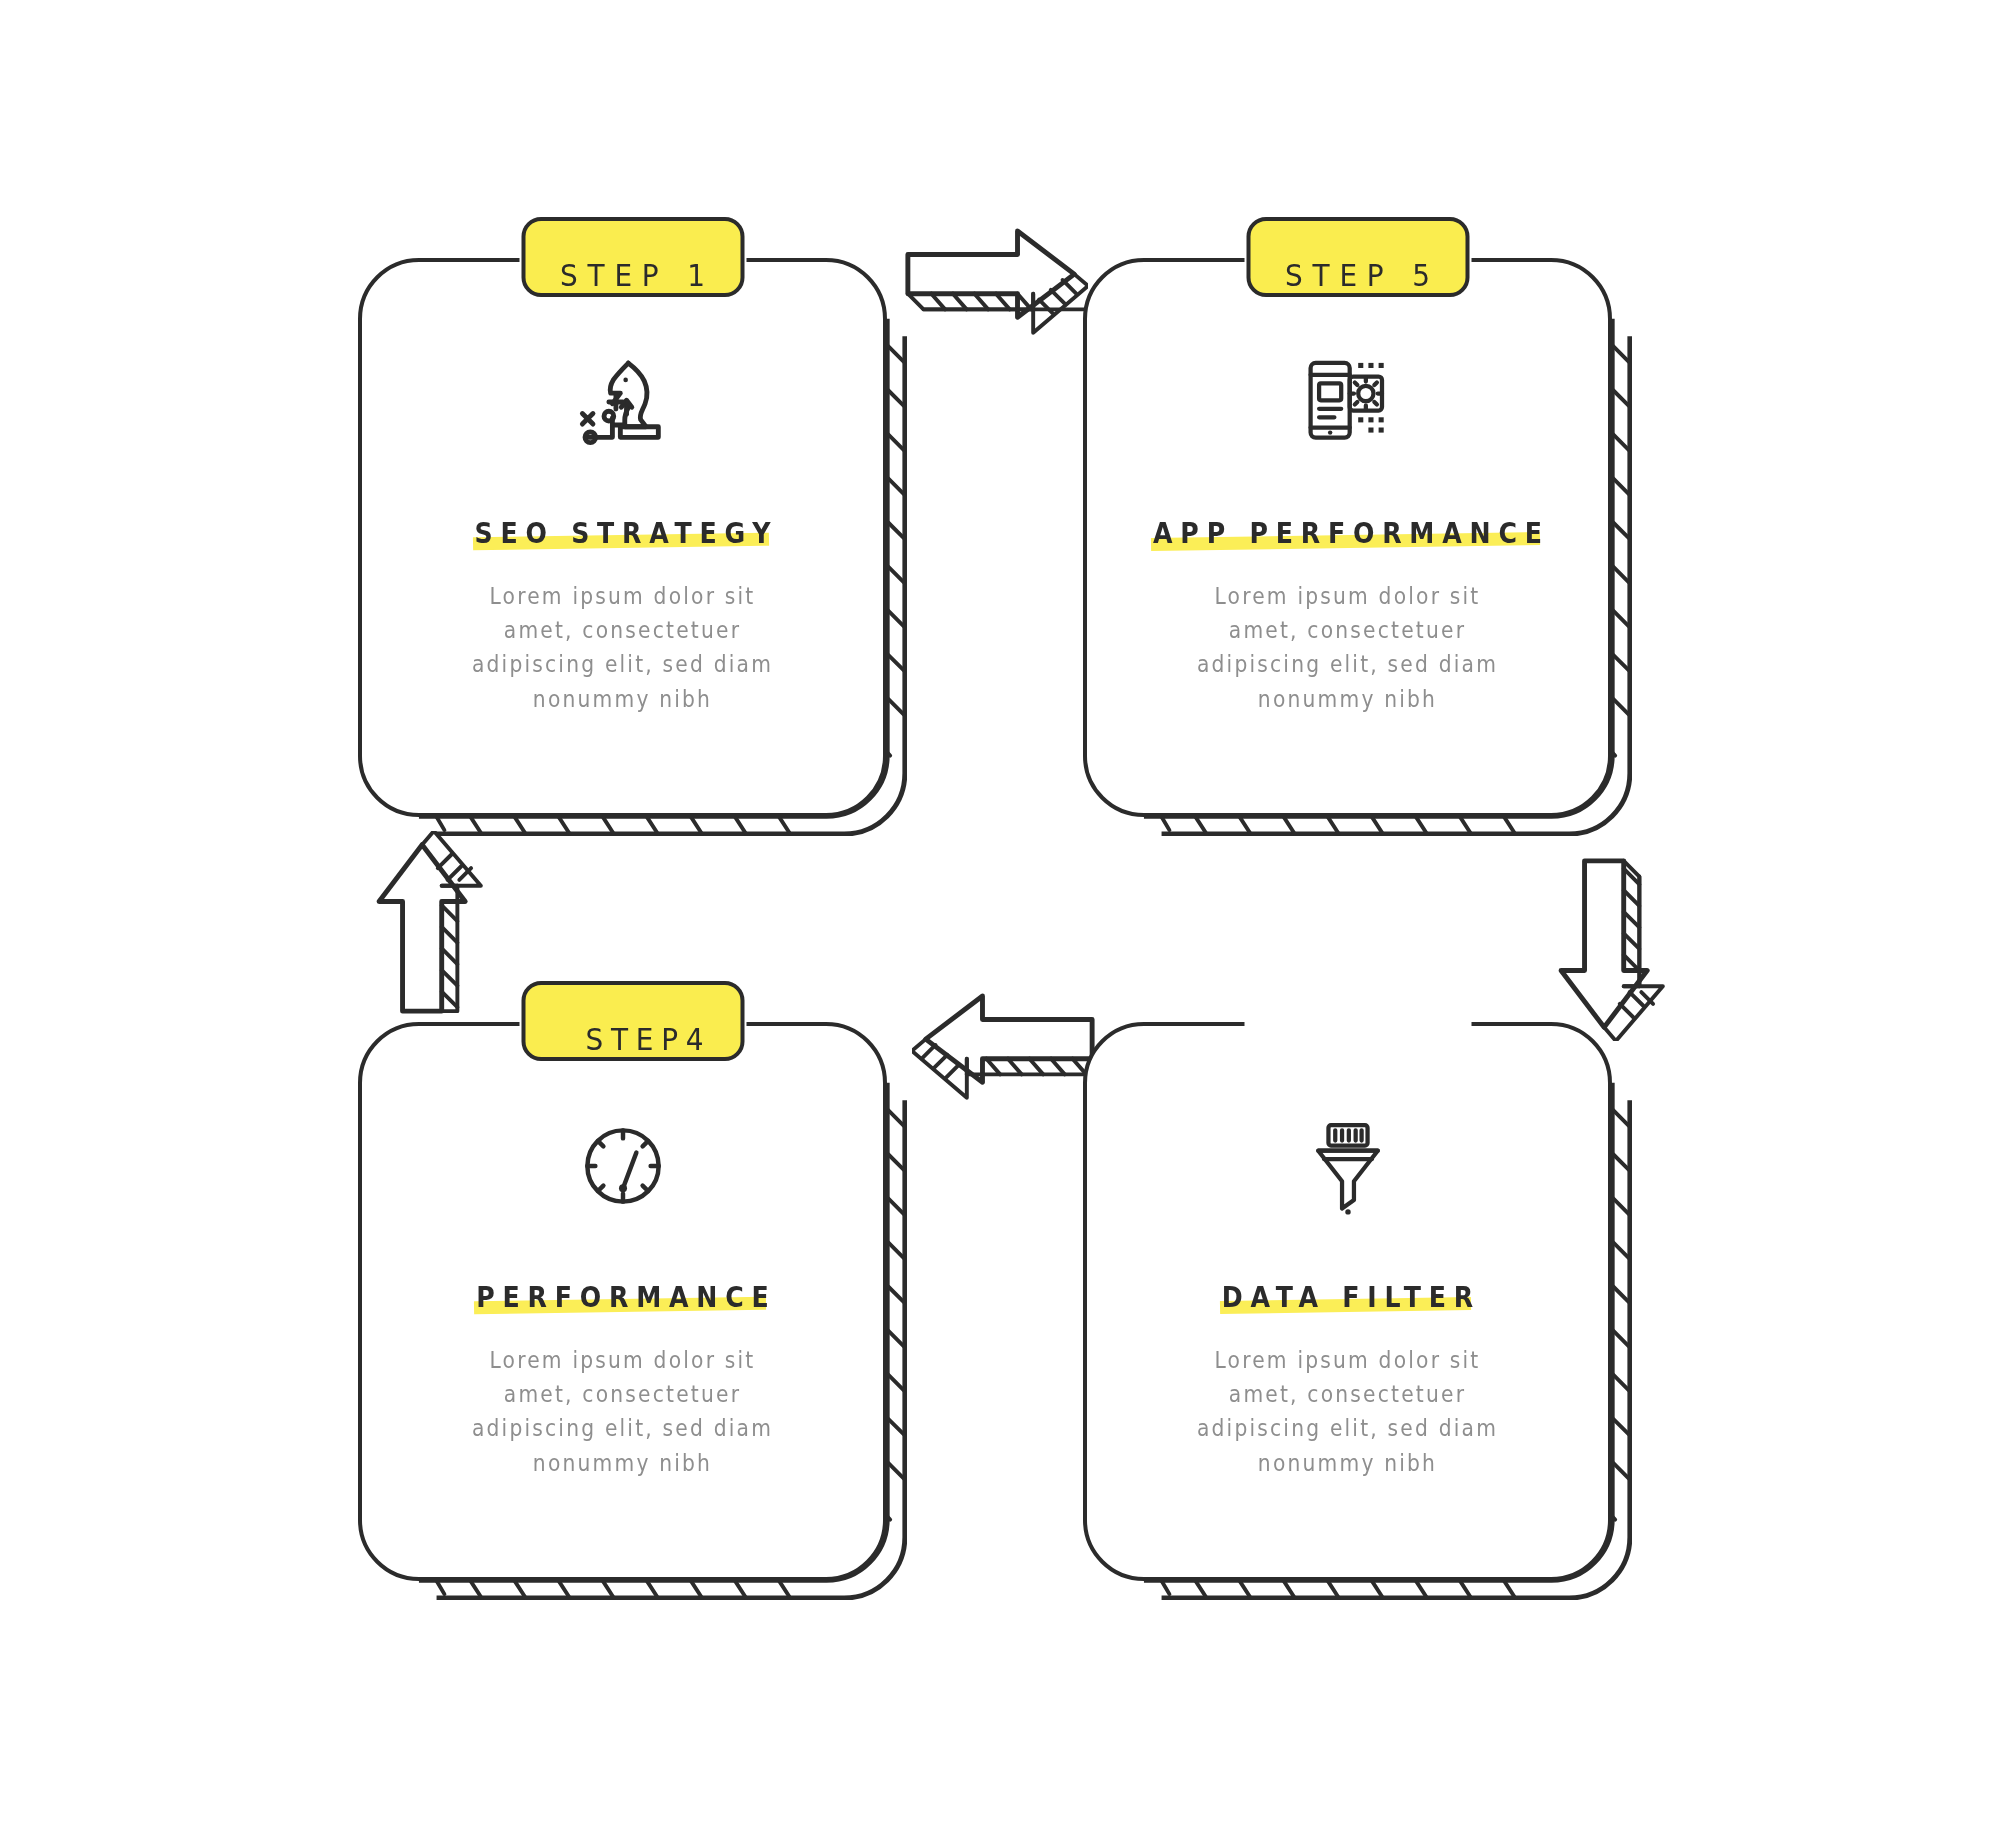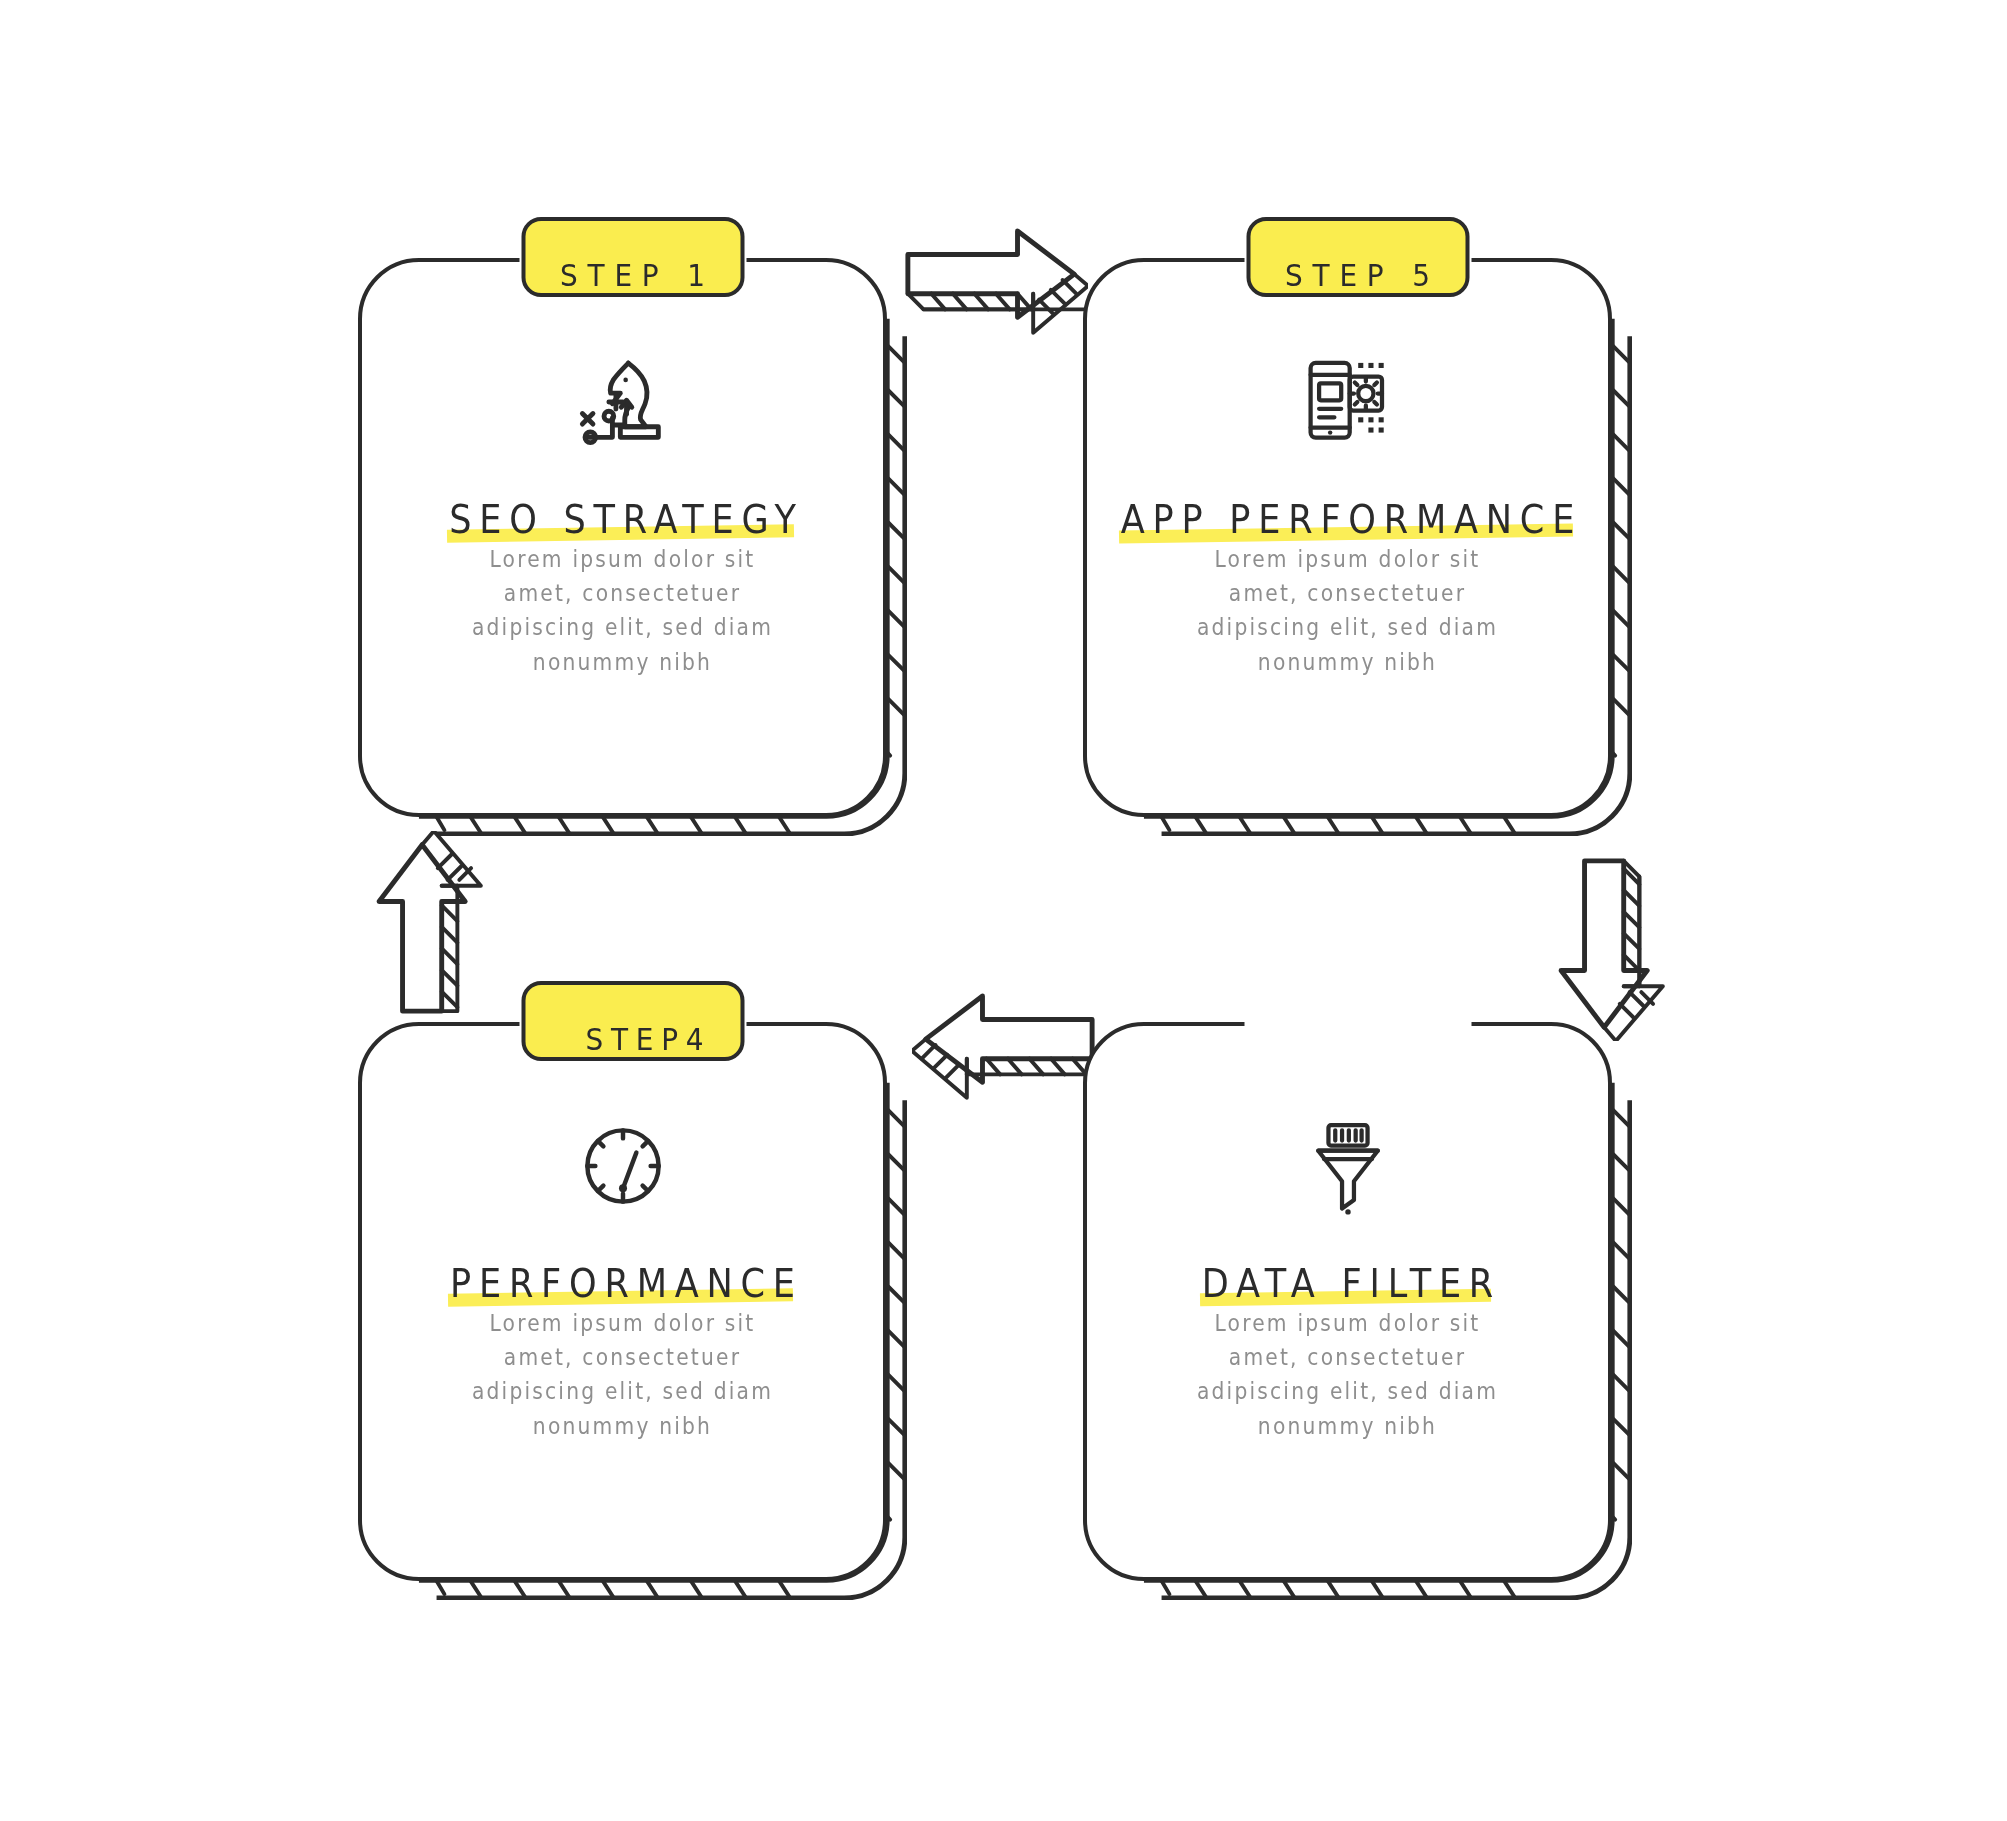--- a/index.html
+++ b/index.html
@@ -72,39 +72,40 @@
     width: 529px; height: 559px;
     z-index: 5;
     display: flex;
     flex-direction: column;
     align-items: center;
     padding-top: 90px;
   }
   .icon-wrap { height: 108px; display: flex; align-items: center; justify-content: center; }
   .card-title {
     position: relative;
-    margin-top: 41px;
+    margin-top: 61px;
     font-family: "DejaVu Sans Condensed", "Liberation Sans", sans-serif;
-    font-size: 39px;
-    font-weight: 400;
+    font-size: 28px;
+    font-weight: 700;
     letter-spacing: 7.8px;
     text-indent: 7.8px;
     color: #2b2b2b;
     white-space: nowrap;
   }
   .card-title .hl {
     position: absolute;
     left: 5.9px; right: 9.8px;
     bottom: 2px;
     height: 12.7px;
     background: #fbee57;
     transform: rotate(-0.9deg);
     z-index: -1;
   }
   .card-desc {
+    margin-top: 29px;
     width: 323px;
     text-align: center;
     font-family: "DejaVu Sans Condensed", "Liberation Sans", sans-serif;
     font-size: 22.5px;
     line-height: 1.52;
     letter-spacing: 2.2px;
     color: #8e8e8e;
   }
 
   

